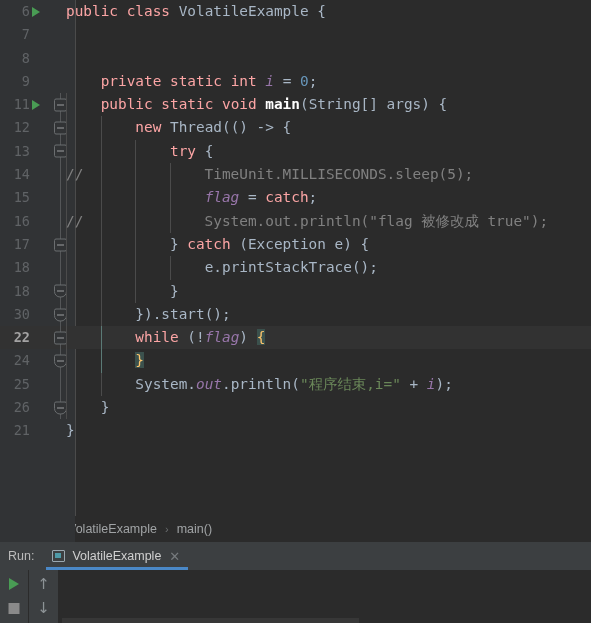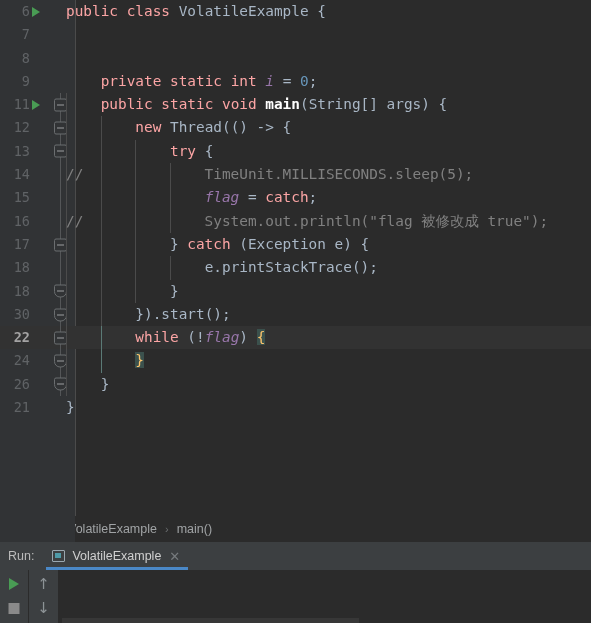--- a/index.html
+++ b/index.html
@@ -282,20 +282,21 @@
         <div class="row"><span class="lnum">13</span><span class="gutter-line"></span><span class="fold"></span><span class="iguide" style="left: 66px;"></span><span class="iguide" style="left: 100.6px;"></span><span class="iguide" style="left: 135.2px;"></span><span class="code">            <span class="kw">try</span> {</span></div>
         <div class="row"><span class="lnum">14</span><span class="gutter-line"></span><span class="iguide" style="left: 66px;"></span><span class="iguide" style="left: 100.6px;"></span><span class="iguide" style="left: 135.2px;"></span><span class="iguide" style="left: 169.8px;"></span><span class="code"><span class="cmt">//</span><span class="cmt">              TimeUnit.MILLISECONDS.sleep(5);</span></span></div>
         <div class="row"><span class="lnum">15</span><span class="gutter-line"></span><span class="iguide" style="left: 66px;"></span><span class="iguide" style="left: 100.6px;"></span><span class="iguide" style="left: 135.2px;"></span><span class="iguide" style="left: 169.8px;"></span><span class="code">                <span class="fld">flag</span> = <span class="kw">catch</span>;</span></div>
         <div class="row"><span class="lnum">16</span><span class="gutter-line"></span><span class="iguide" style="left: 66px;"></span><span class="iguide" style="left: 100.6px;"></span><span class="iguide" style="left: 135.2px;"></span><span class="iguide" style="left: 169.8px;"></span><span class="code"><span class="cmt">//</span><span class="cmt">              System.out.println("flag 被修改成 true");</span></span></div>
         <div class="row"><span class="lnum">17</span><span class="gutter-line"></span><span class="fold"></span><span class="iguide" style="left: 66px;"></span><span class="iguide" style="left: 100.6px;"></span><span class="iguide" style="left: 135.2px;"></span><span class="code">            } <span class="kw">catch</span> (<span class="cls">Exception</span> <span class="cls">e</span>) {</span></div>
         <div class="row"><span class="lnum">18</span><span class="gutter-line"></span><span class="iguide" style="left: 66px;"></span><span class="iguide" style="left: 100.6px;"></span><span class="iguide" style="left: 135.2px;"></span><span class="iguide" style="left: 169.8px;"></span><span class="code">                <span class="cls">e</span>.<span class="cls">printStackTrace</span>();</span></div>
         <div class="row"><span class="lnum">18</span><span class="gutter-line"></span><span class="fold end"></span><span class="iguide" style="left: 66px;"></span><span class="iguide" style="left: 100.6px;"></span><span class="iguide" style="left: 135.2px;"></span><span class="code">            }</span></div>
         <div class="row"><span class="lnum">30</span><span class="gutter-line"></span><span class="fold end"></span><span class="iguide" style="left: 66px;"></span><span class="iguide" style="left: 100.6px;"></span><span class="code">        }).<span class="cls">start</span>();</span></div>
         <div class="row current"><span class="lnum">22</span><span class="gutter-line"></span><span class="fold"></span><span class="iguide" style="left: 66px;"></span><span class="iguide active" style="left: 100.6px;"></span><span class="code">        <span class="kw">while</span> (!<span class="fld">flag</span>) <span class="brace-hl">{</span></span></div>
         <div class="row"><span class="lnum">24</span><span class="gutter-line"></span><span class="fold end"></span><span class="iguide" style="left: 66px;"></span><span class="iguide active" style="left: 100.6px;"></span><span class="code">        <span class="brace-hl">}</span></span></div>
+        <div class="row"><span class="lnum">25</span><span class="gutter-line"></span><span class="iguide" style="left: 66px;"></span><span class="iguide" style="left: 100.6px;"></span><span class="code">        <span class="cls">System</span>.<span class="fld">out</span>.<span class="cls">println</span>(<span class="str">"程序结束,i="</span> + <span class="fld">i</span>);</span></div>
         <div class="row"><span class="lnum">26</span><span class="gutter-line"></span><span class="fold end"></span><span class="iguide" style="left: 66px;"></span><span class="code">    }</span></div>
         <div class="row"><span class="lnum">21</span><span class="code">}</span></div>
       </div>
   </div>
 
   <div class="breadcrumb">
     <div class="bc-gutterstub"></div>
     <span>VolatileExample</span>
     <span class="bc-sep">›</span>
     <span>main()</span>

